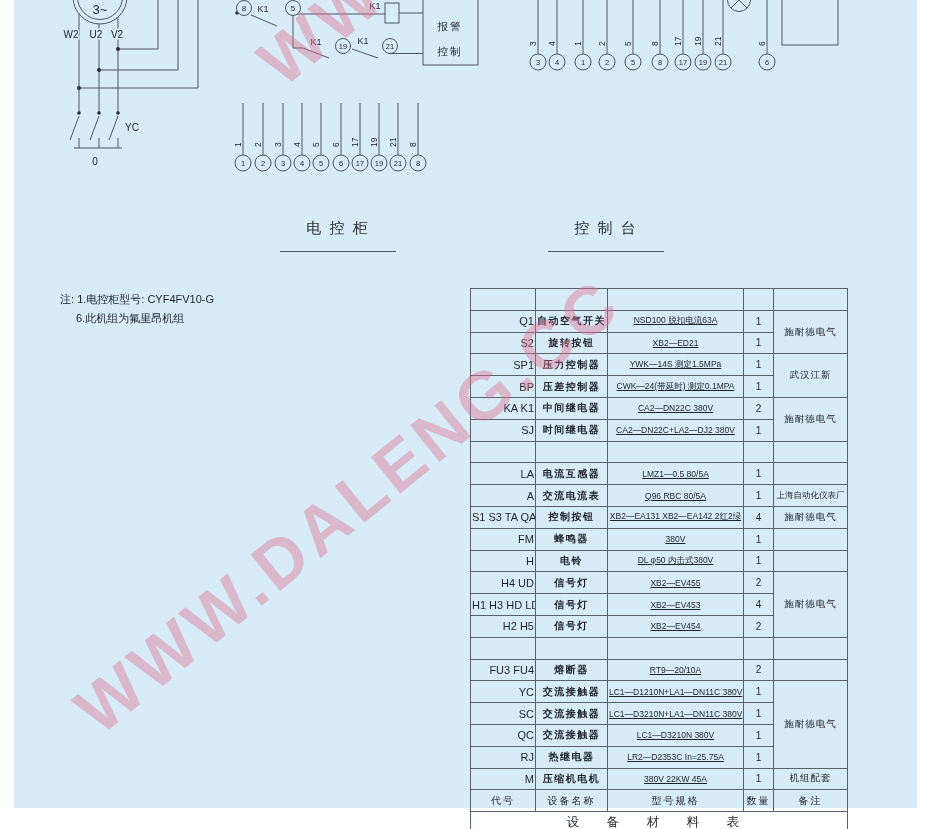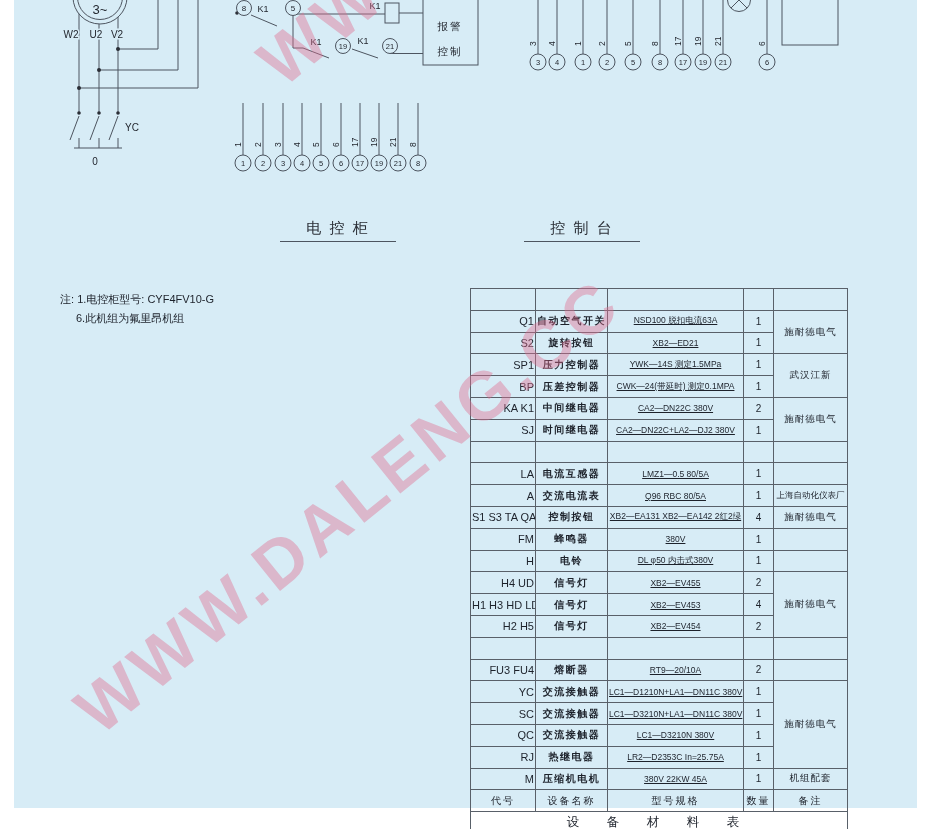--- a/index.html
+++ b/index.html
@@ -5,23 +5,23 @@
   html,body{margin:0;padding:0;background:#ffffff;width:930px;height:829px;overflow:hidden;
             font-family:"Liberation Sans",sans-serif;}
   #stage{position:relative;width:930px;height:829px;overflow:hidden;}
   #page{position:absolute;left:14px;top:0;width:903px;height:808px;background:#d7ecf6;}
   svg{position:absolute;left:0;top:0;}
   .wm{position:absolute;font-weight:bold;color:rgba(224,110,142,0.42);
       font-family:"Liberation Sans",sans-serif;white-space:nowrap;pointer-events:none;z-index:5;}
   #wm-main{left:60px;top:688px;font-size:68px;letter-spacing:5px;transform:rotate(-39deg);transform-origin:0 0;}
   #wm-top{left:243px;top:40px;font-size:68px;letter-spacing:5px;transform:rotate(-39deg);transform-origin:0 0;}
   .heading{position:absolute;color:#2a2e36;font-size:15px;letter-spacing:2px;text-align:center;
-           border-bottom:1px solid #4d5560;padding-bottom:3px;}
+           border-bottom:1px solid #4d5560;padding-bottom:13px;}
   #heading-cabinet{left:280px;top:219px;width:116px;}
-  #heading-console{left:524px;top:219px;width:116px;}
+  #heading-console{left:548px;top:219px;width:116px;}
   #notes{position:absolute;left:60px;top:290px;width:340px;color:#1d222b;font-size:11px;line-height:19px;}
   #notes .note-line{white-space:nowrap;}
   #notes .ind{padding-left:16px;}
   #mat-table{position:absolute;left:470px;top:288px;width:377px;height:522px;
              border-collapse:collapse;table-layout:fixed;color:#1d222b;}
   #mat-table td{border:1px solid #596069;padding:0 1px;text-align:center;vertical-align:middle;
                 overflow:hidden;white-space:nowrap;height:20.8px;}
   #mat-table td.code{font-size:11px;text-align:right;}
   #mat-table td.name{font-size:10px;letter-spacing:1.5px;font-weight:bold;}
   #mat-table td.spec{font-size:8.5px;text-decoration:underline;}

